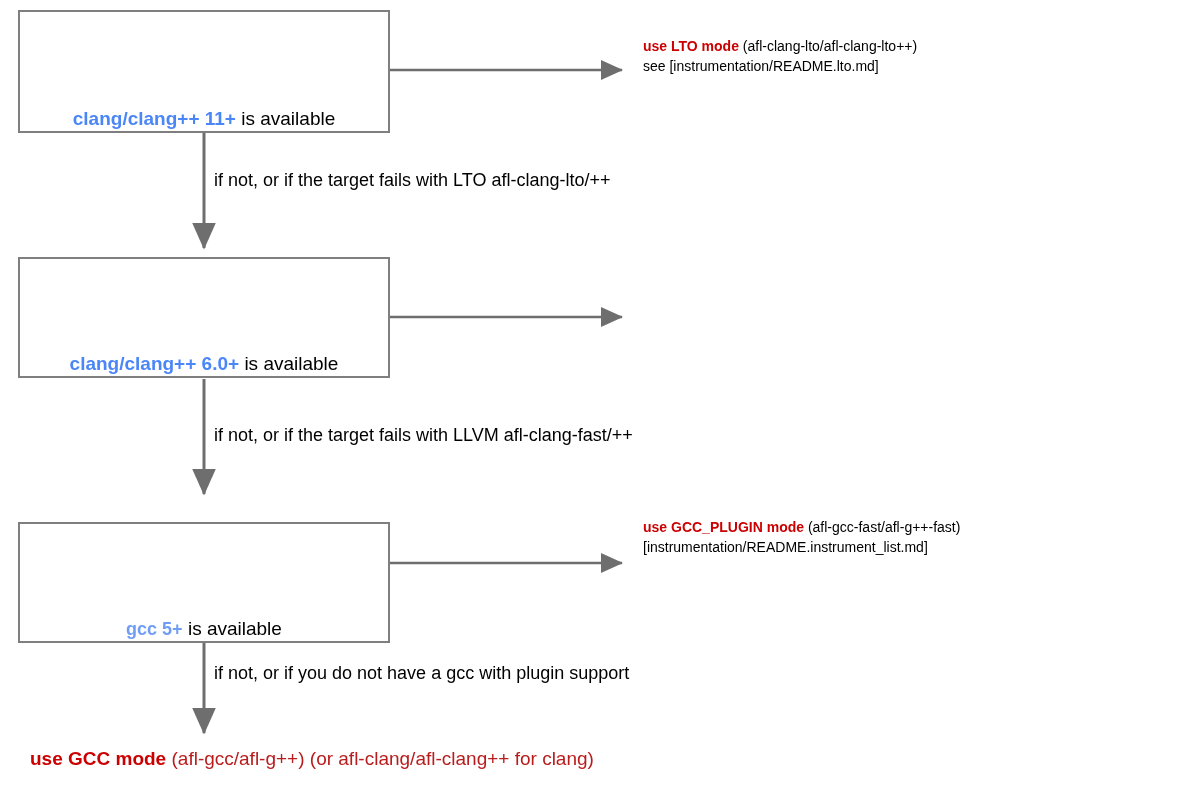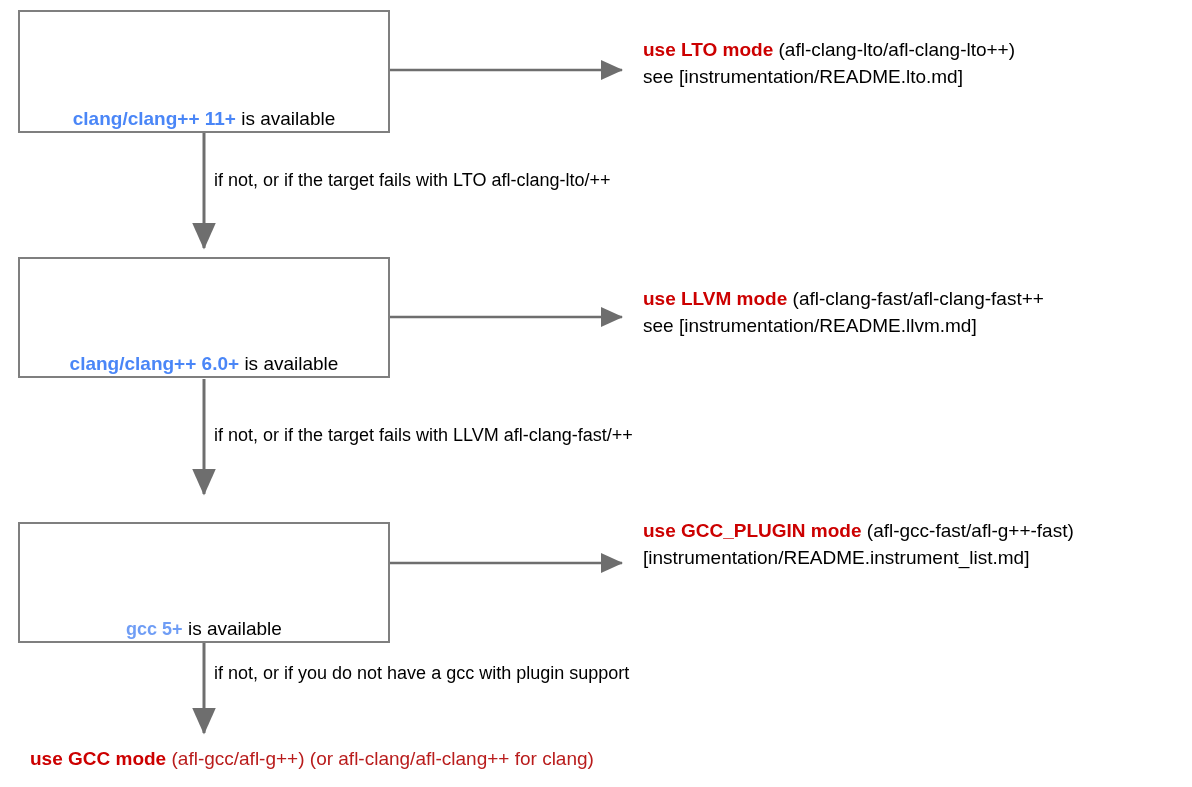--- a/index.html
+++ b/index.html
@@ -56,21 +56,21 @@
     left: 0;
     top: 0;
     width: 1192px;
     height: 787px;
     pointer-events: none;
   }
 
   
   .outcome {
     position: absolute;
-    font-size: 19px;
+    font-size: 14px;
     line-height: 1.42;
     color: #000000;
     white-space: nowrap;
   }
   .outcome .mode {
     color: #cc0000;
     font-weight: bold;
   }
   .outcome .plain {
     color: #000000;
@@ -151,26 +151,20 @@
   </div>
 
   <div class="edge-label" style="left:214px; top:170px;text-align:right;">if not, or if the target fails with LTO afl-clang-lto/++</div>
 
   <div class="node-box" style="left:18px; top:257px; width:372px; height:121px;">
     <div class="node-label">
       <span class="kw">clang/clang++ 6.0+</span><span class="rest"> is available</span>
     </div>
   </div>
 
-  <div class="outcome" style="left:643px; top:286px;">
-    <div>
-      <span class="mode">use LLVM mode</span><span class="plain"> (afl-clang-fast/afl-clang-fast++</span>
-    </div>
-    <div class="plain">see [instrumentation/README.llvm.md]</div>
-  </div>
 
   <div class="edge-label" style="left:214px; top:425px;text-align:right;">if not, or if the target fails with LLVM afl-clang-fast/++</div>
 
   <div class="node-box" style="left:18px; top:522px; width:372px; height:121px;">
     <div class="node-label">
       <span class="kw-light">gcc 5+</span><span class="rest"> is available</span>
     </div>
   </div>
 
   <div class="outcome" style="left:643px; top:518px;">

